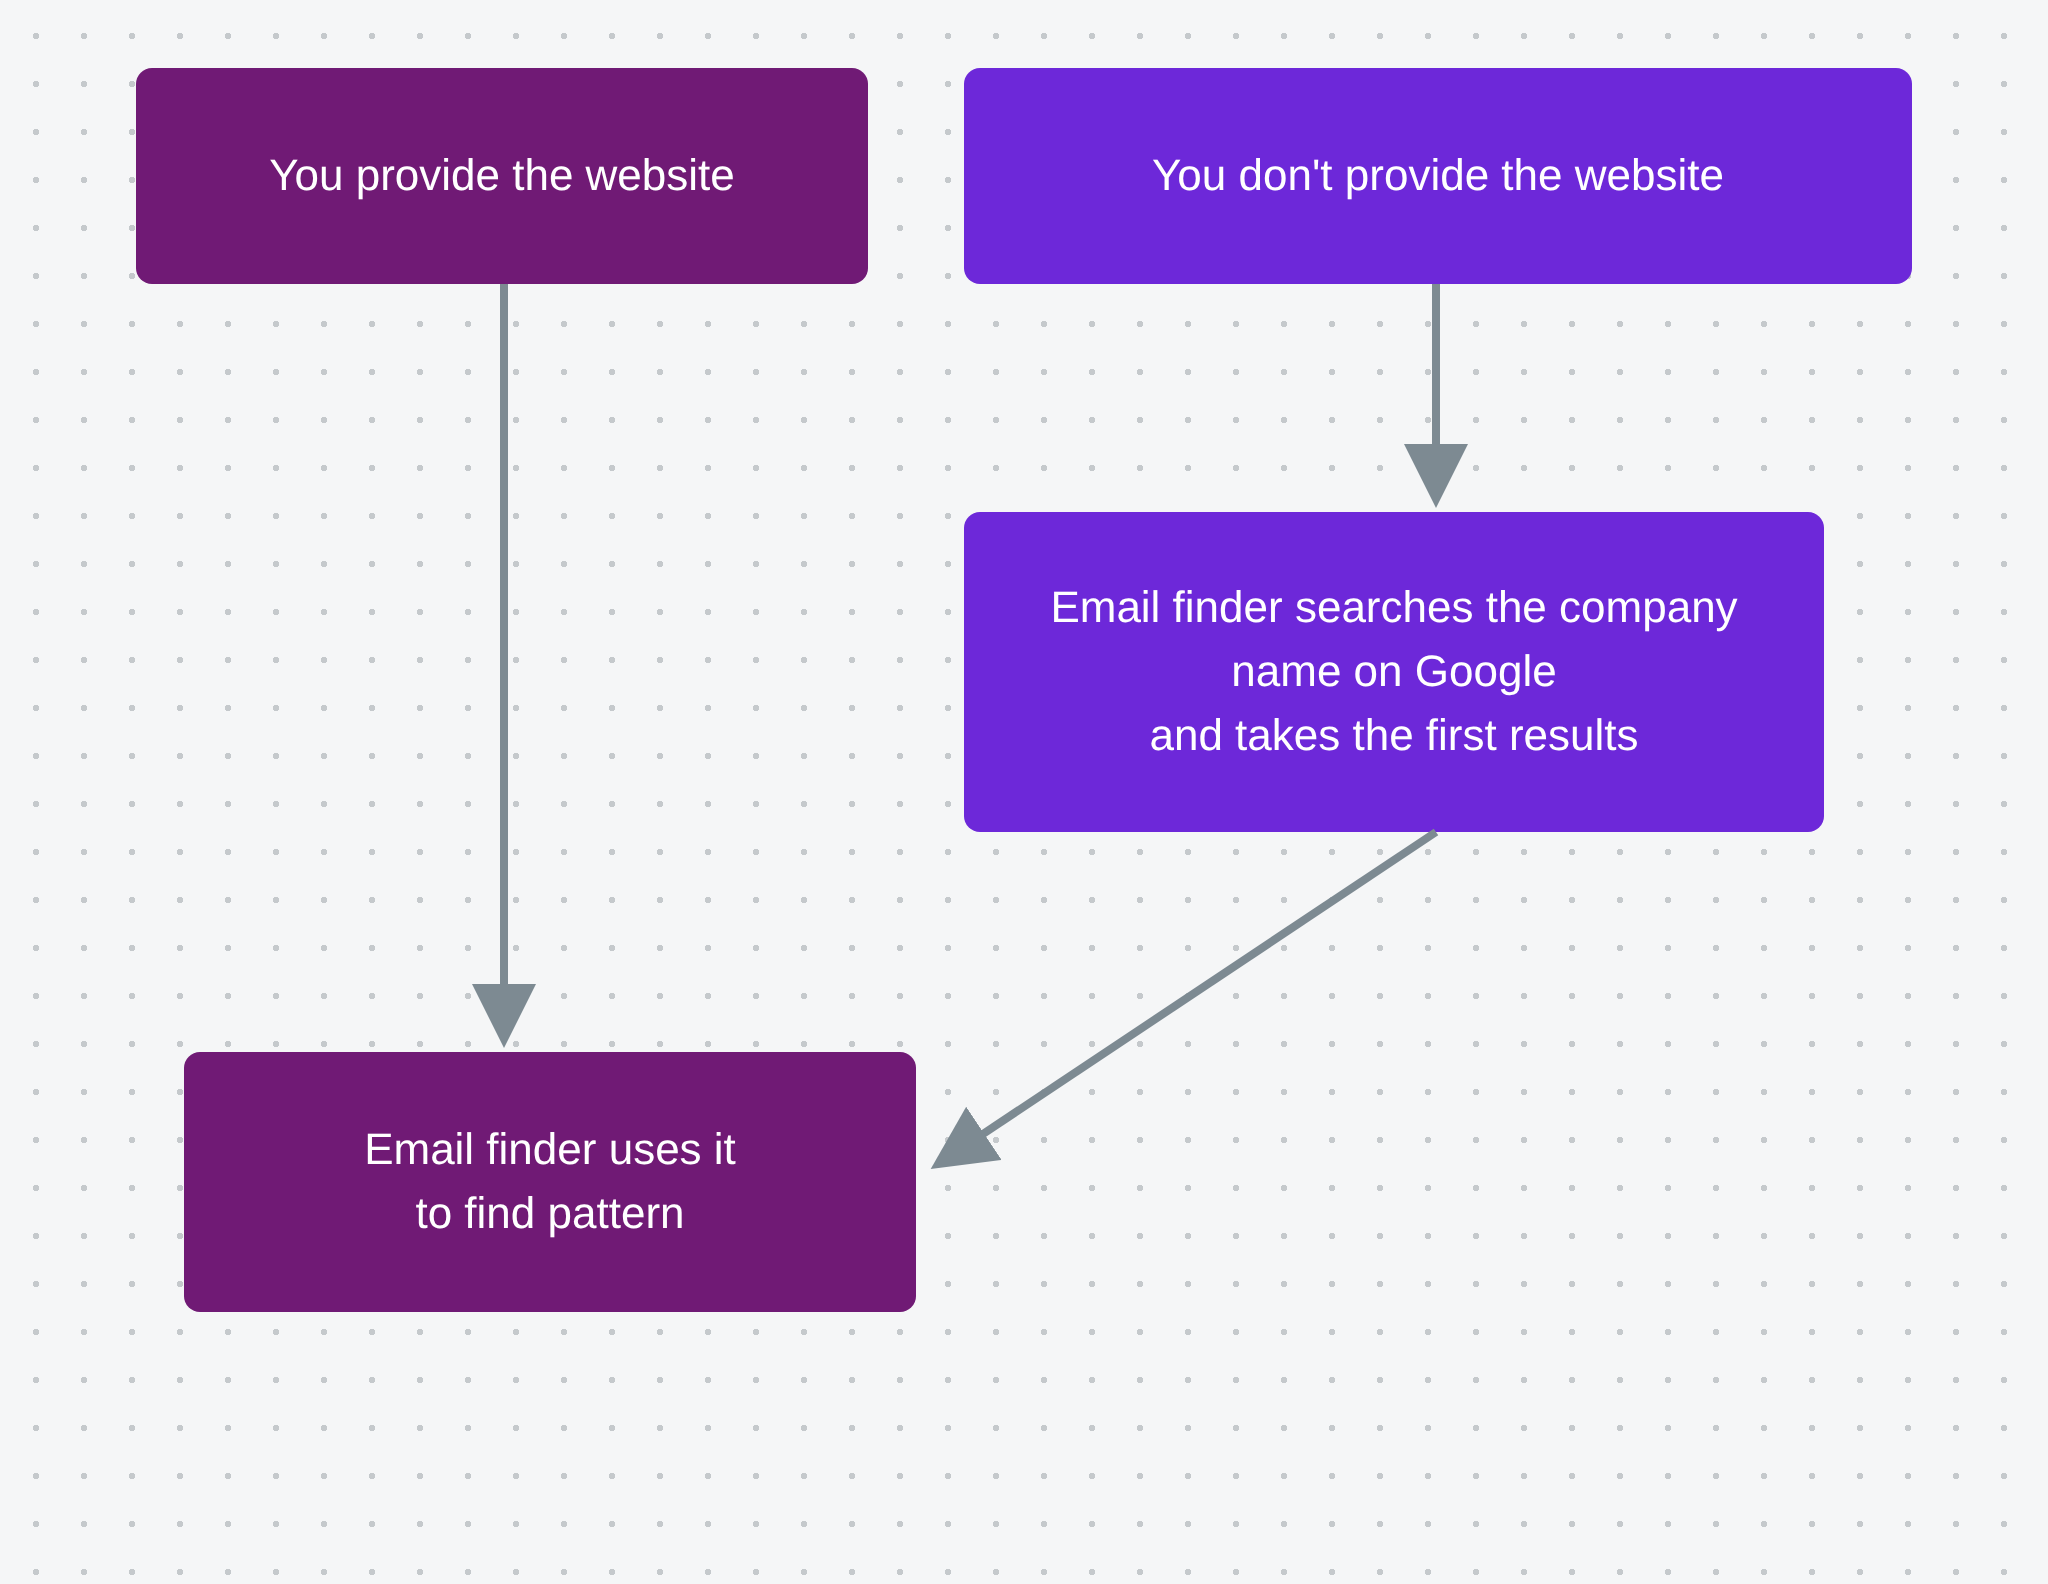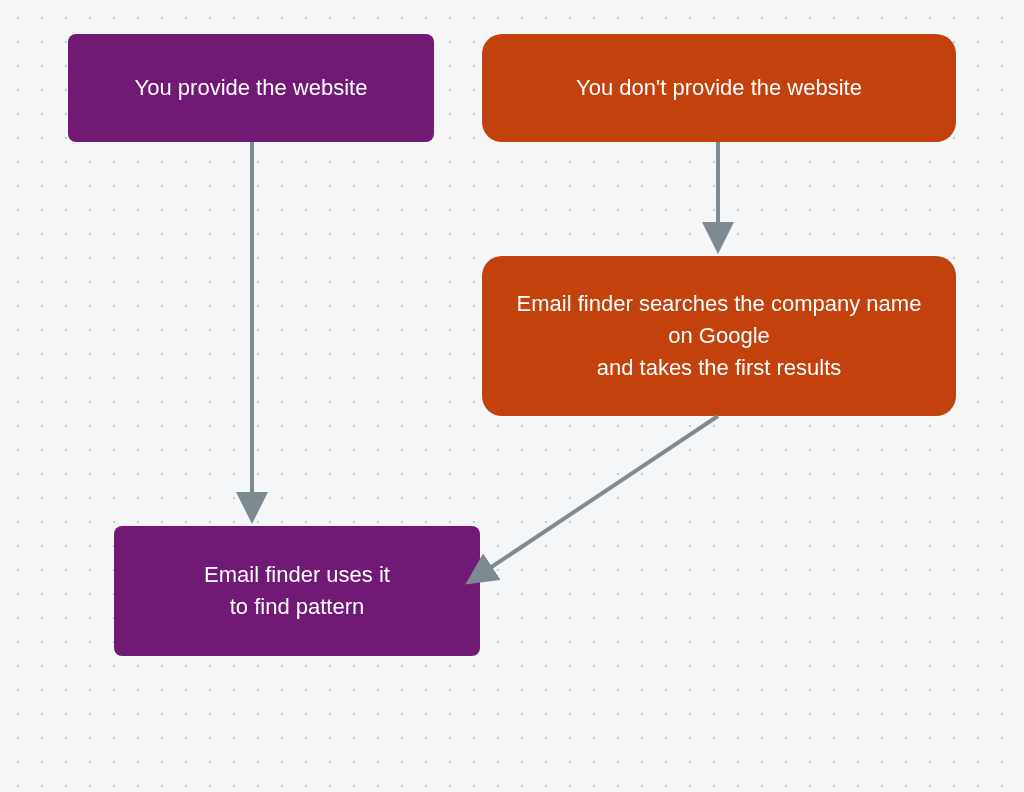--- a/index.html
+++ b/index.html
@@ -21,25 +21,25 @@
       display: flex;
       align-items: center;
       justify-content: center;
       text-align: center;
       font-size: 22px;
       font-weight: 500;
       line-height: 1.45;
       padding: 16px 24px;
     }
     .green { background-color: #701a75; }
-    .red { background-color: #c2410c; border-radius: 20px; }
+    .red { background-color: #6d28d9; }
     .node-a { left: 68px;  top: 34px;  width: 366px; height: 108px; }
     .node-b { left: 482px; top: 34px;  width: 474px; height: 108px; }
-    .node-c { left: 482px; top: 256px; width: 474px; height: 160px; }
-    .node-d { left: 92px;  top: 526px; width: 366px; height: 130px; margin-left: 22px; }
+    .node-c { left: 482px; top: 256px; width: 430px; height: 160px; }
+    .node-d { left: 92px;  top: 526px; width: 366px; height: 130px; }
     svg.arrows {
       position: absolute;
       left: 0; top: 0;
       width: 1024px;
       height: 792px;
       pointer-events: none;
     }
   </style>
 </head>
 <body>

